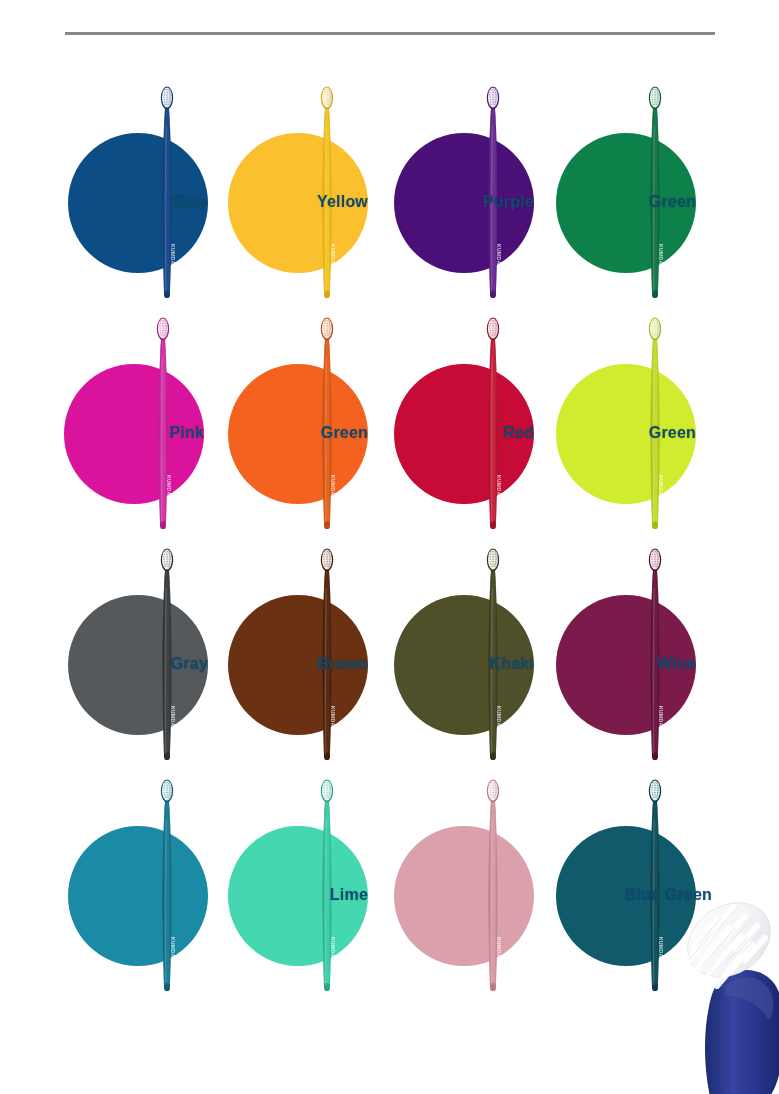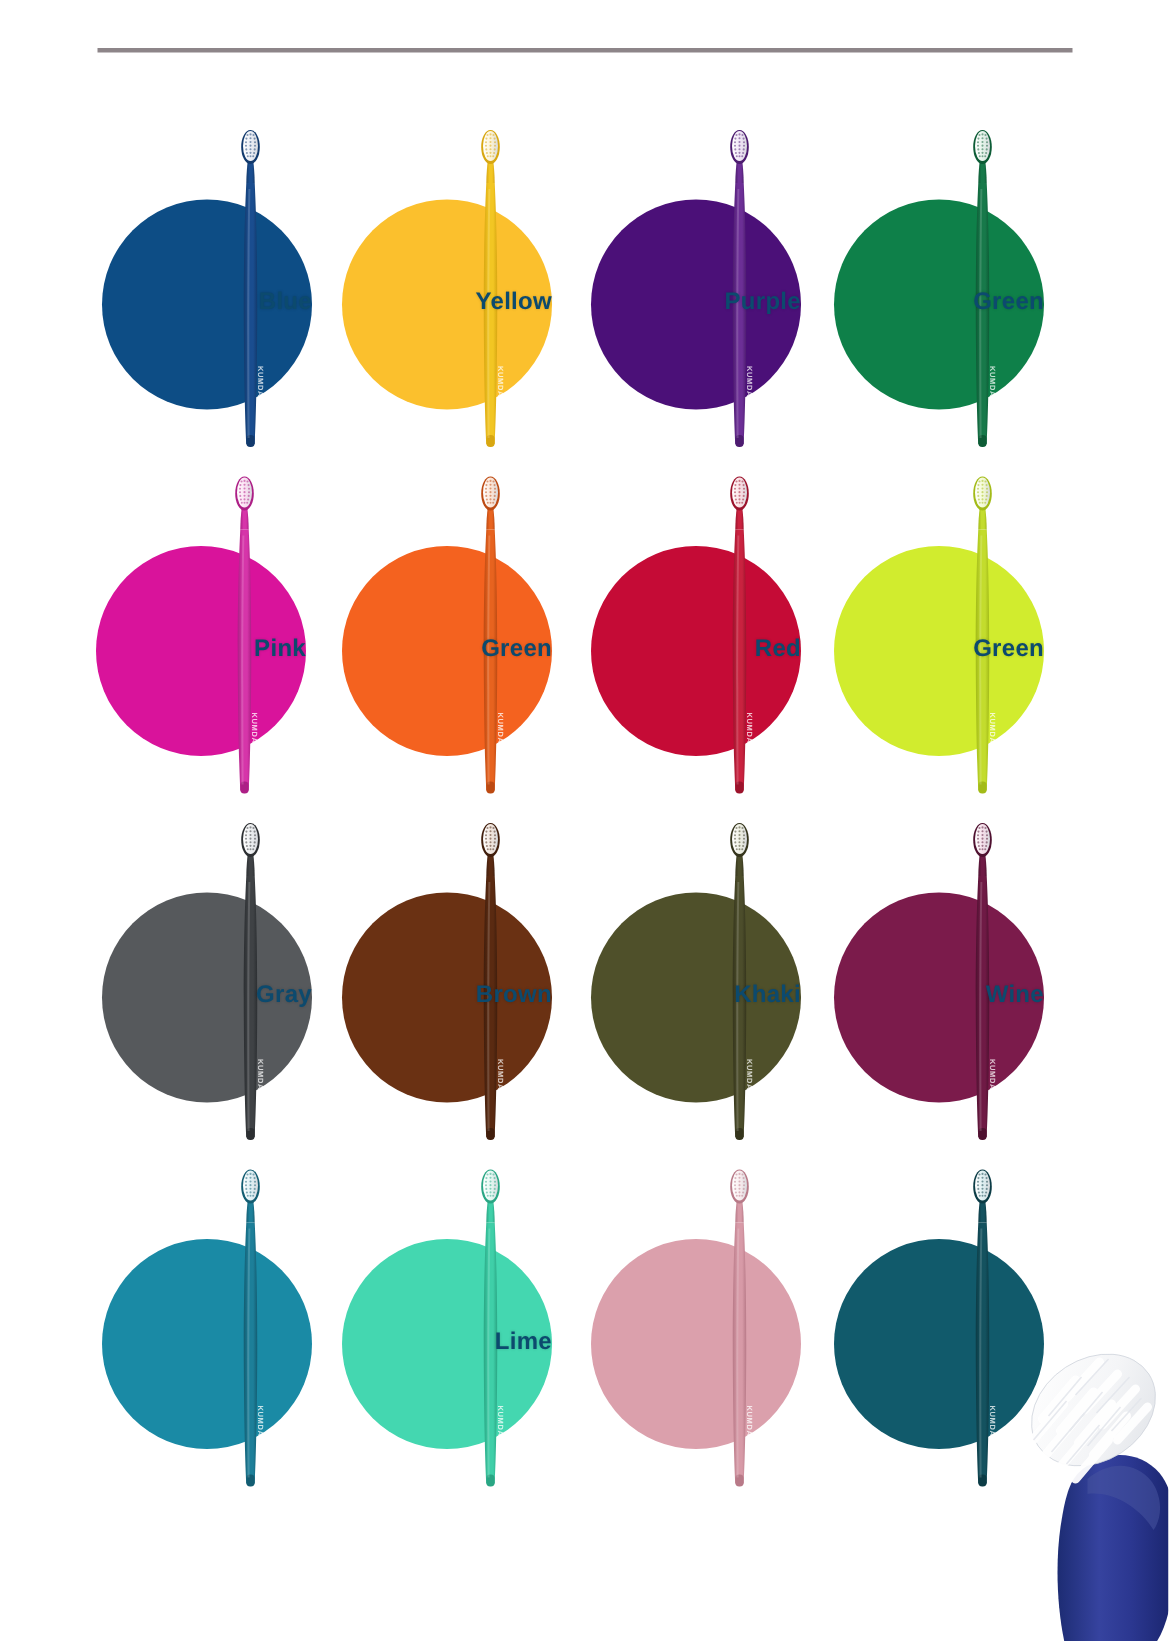--- a/index.html
+++ b/index.html
@@ -1060,20 +1060,21 @@
                 <circle cx="15.4" cy="16" r=".7"></circle>
       <circle cx="11.2" cy="18.2" r=".65"></circle>
                 <circle cx="13" cy="18.1" r=".65"></circle>
                 <circle cx="14.8" cy="18.2" r=".65"></circle>
     </g>
 
     <path d="M11.6 40 C 10.8 80, 10.6 140, 11 206 L 12.4 206 C 12 140, 12.2 80, 12.9 40 Z" fill="#ffffff" opacity=".16"></path>
   </svg>
             <div class="brush-mark">KUMDAL</div>
           </div>
+          <div class="swatch-label wide">Blue Green</div>
         </div>
       </div>
     </div>
 
   <div class="hero-brush">
     <svg viewBox="0 0 130 230" width="130" height="230" aria-hidden="true">
       <defs>
         <linearGradient id="heroHandle" x1="0" y1="0" x2="1" y2="0">
           <stop offset="0%" stop-color="#1d2c73"></stop>
           <stop offset="35%" stop-color="#36439f"></stop>

